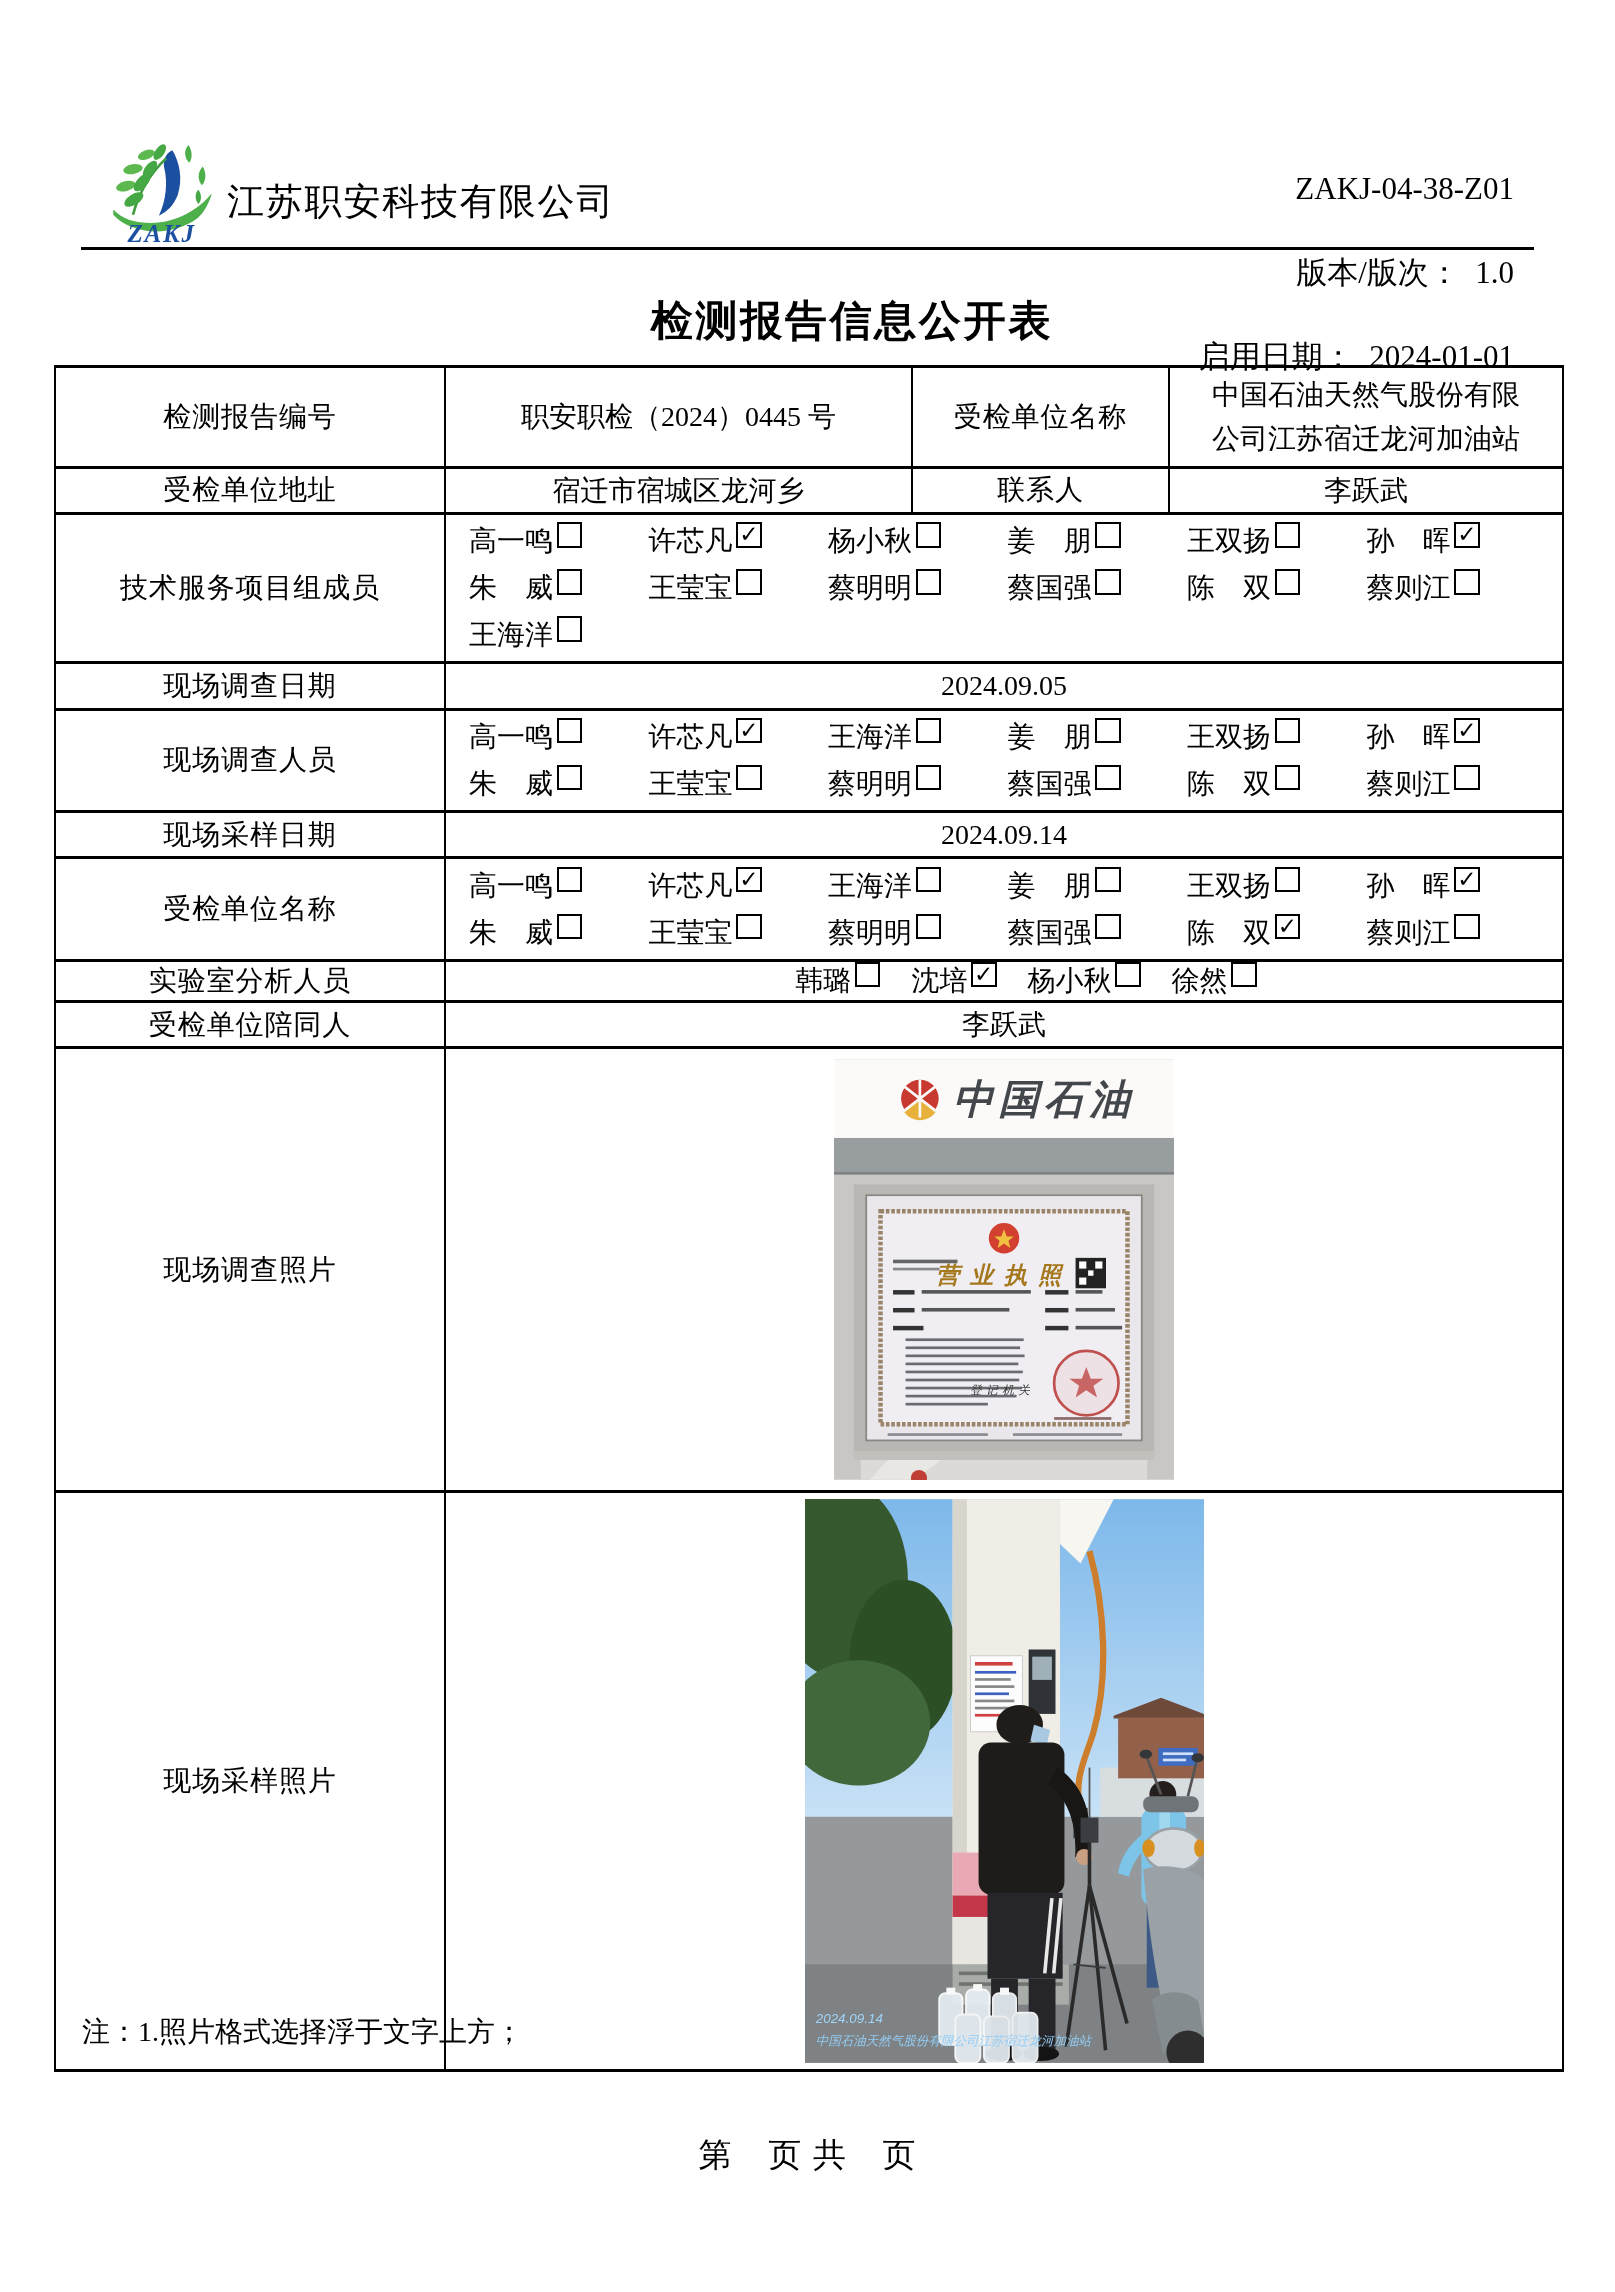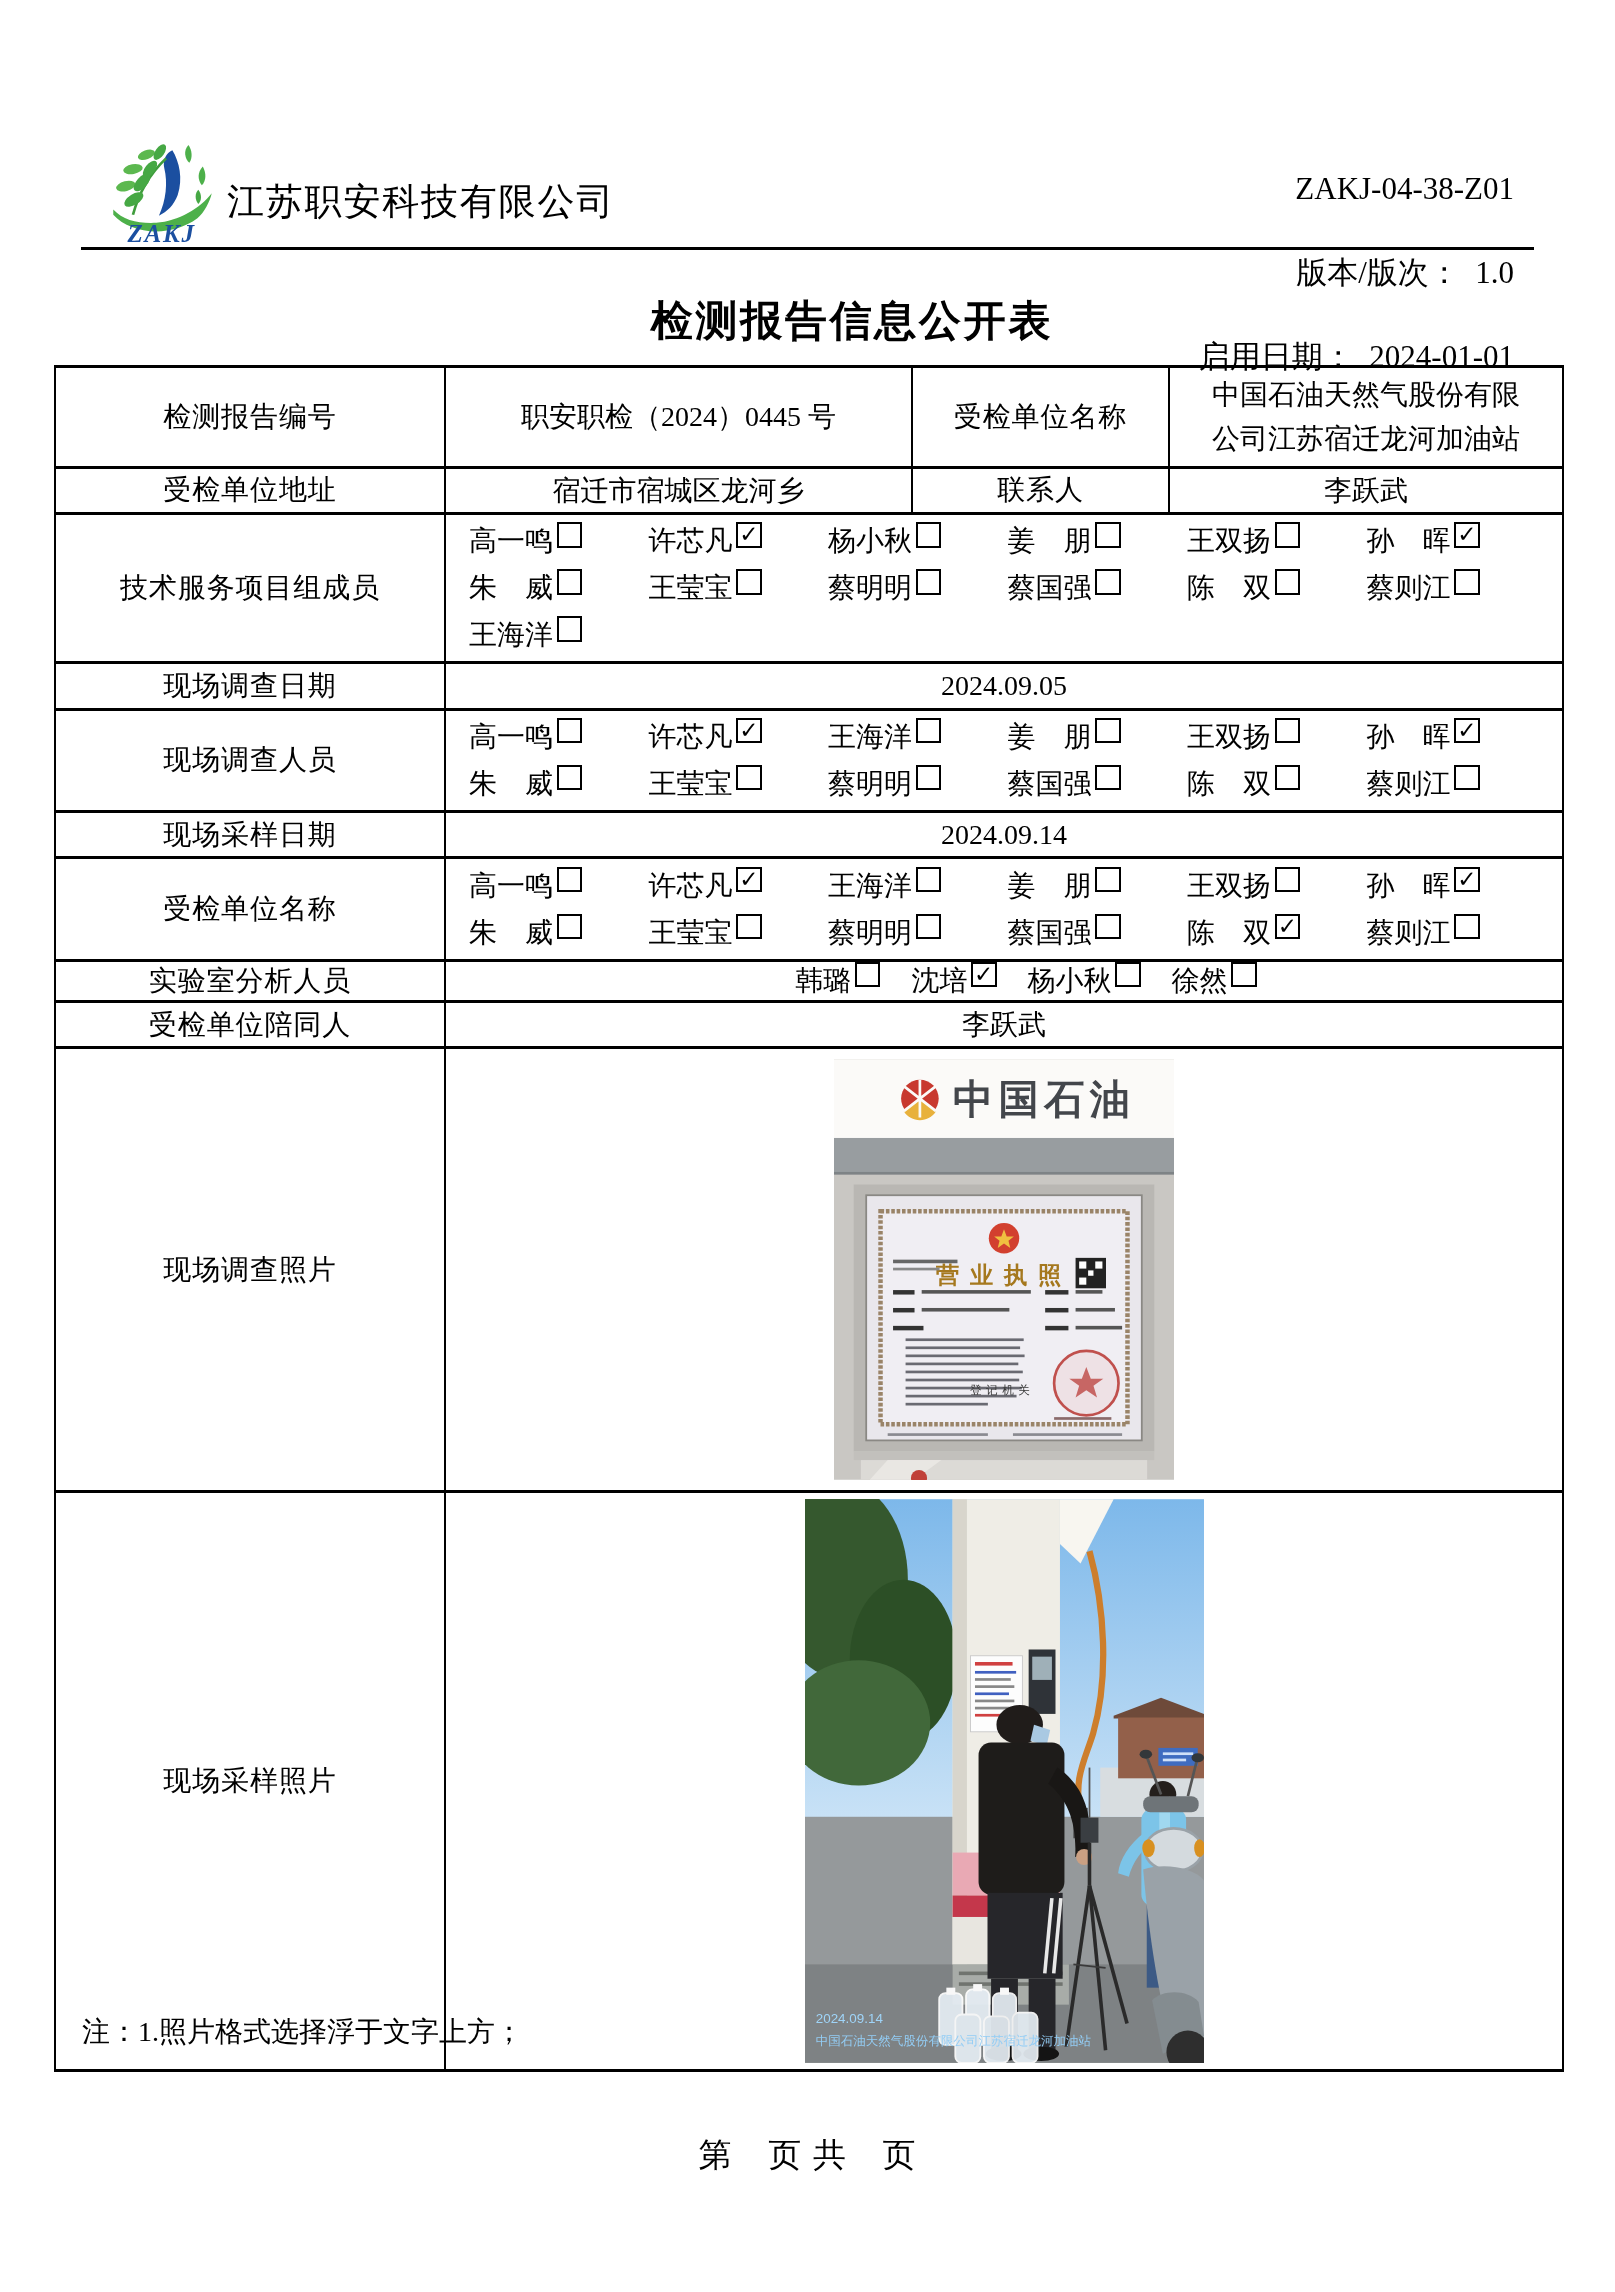--- a/index.html
+++ b/index.html
@@ -24,21 +24,21 @@
   td.val{font-size:28px;text-align:center;line-height:1.55;}
   td.val.pad{padding:5.4px 30px;}
   .members{display:grid;grid-template-columns:repeat(6,1fr);row-gap:9px;
            align-content:center;height:100%;box-sizing:border-box;padding:7.2px 16px 7.2px 23px;}
   .member{display:flex;align-items:flex-start;white-space:nowrap;font-size:28px;}
   .members-inline{display:flex;justify-content:center;align-items:center;gap:31px;height:100%;padding-left:44px;}
   .cbx{display:inline-flex;width:21.5px;height:21.5px;border:2.7px solid #000;margin-left:3.6px;
        align-items:center;justify-content:center;flex:none;
        font-family:"DejaVu Sans",sans-serif;font-weight:bold;font-size:23px;line-height:1;}
   .photo-cell{text-align:center;}
-  .photo-wrap{display:flex;justify-content:center;align-items:flex-start;height:100%;}
+  .photo-wrap{display:flex;justify-content:center;align-items:flex-start;height:100%;font-style:italic;}
   
   .note{position:absolute;left:82px;top:2013px;font-size:28px;}
   .page-footer{position:absolute;left:0;top:2133px;width:100%;text-align:center;font-size:33px;letter-spacing:1.8px;}
 </style>
 </head>
 <body>
 
 <div class="page">
 
   <svg class="logo" viewBox="0 0 126 124">

